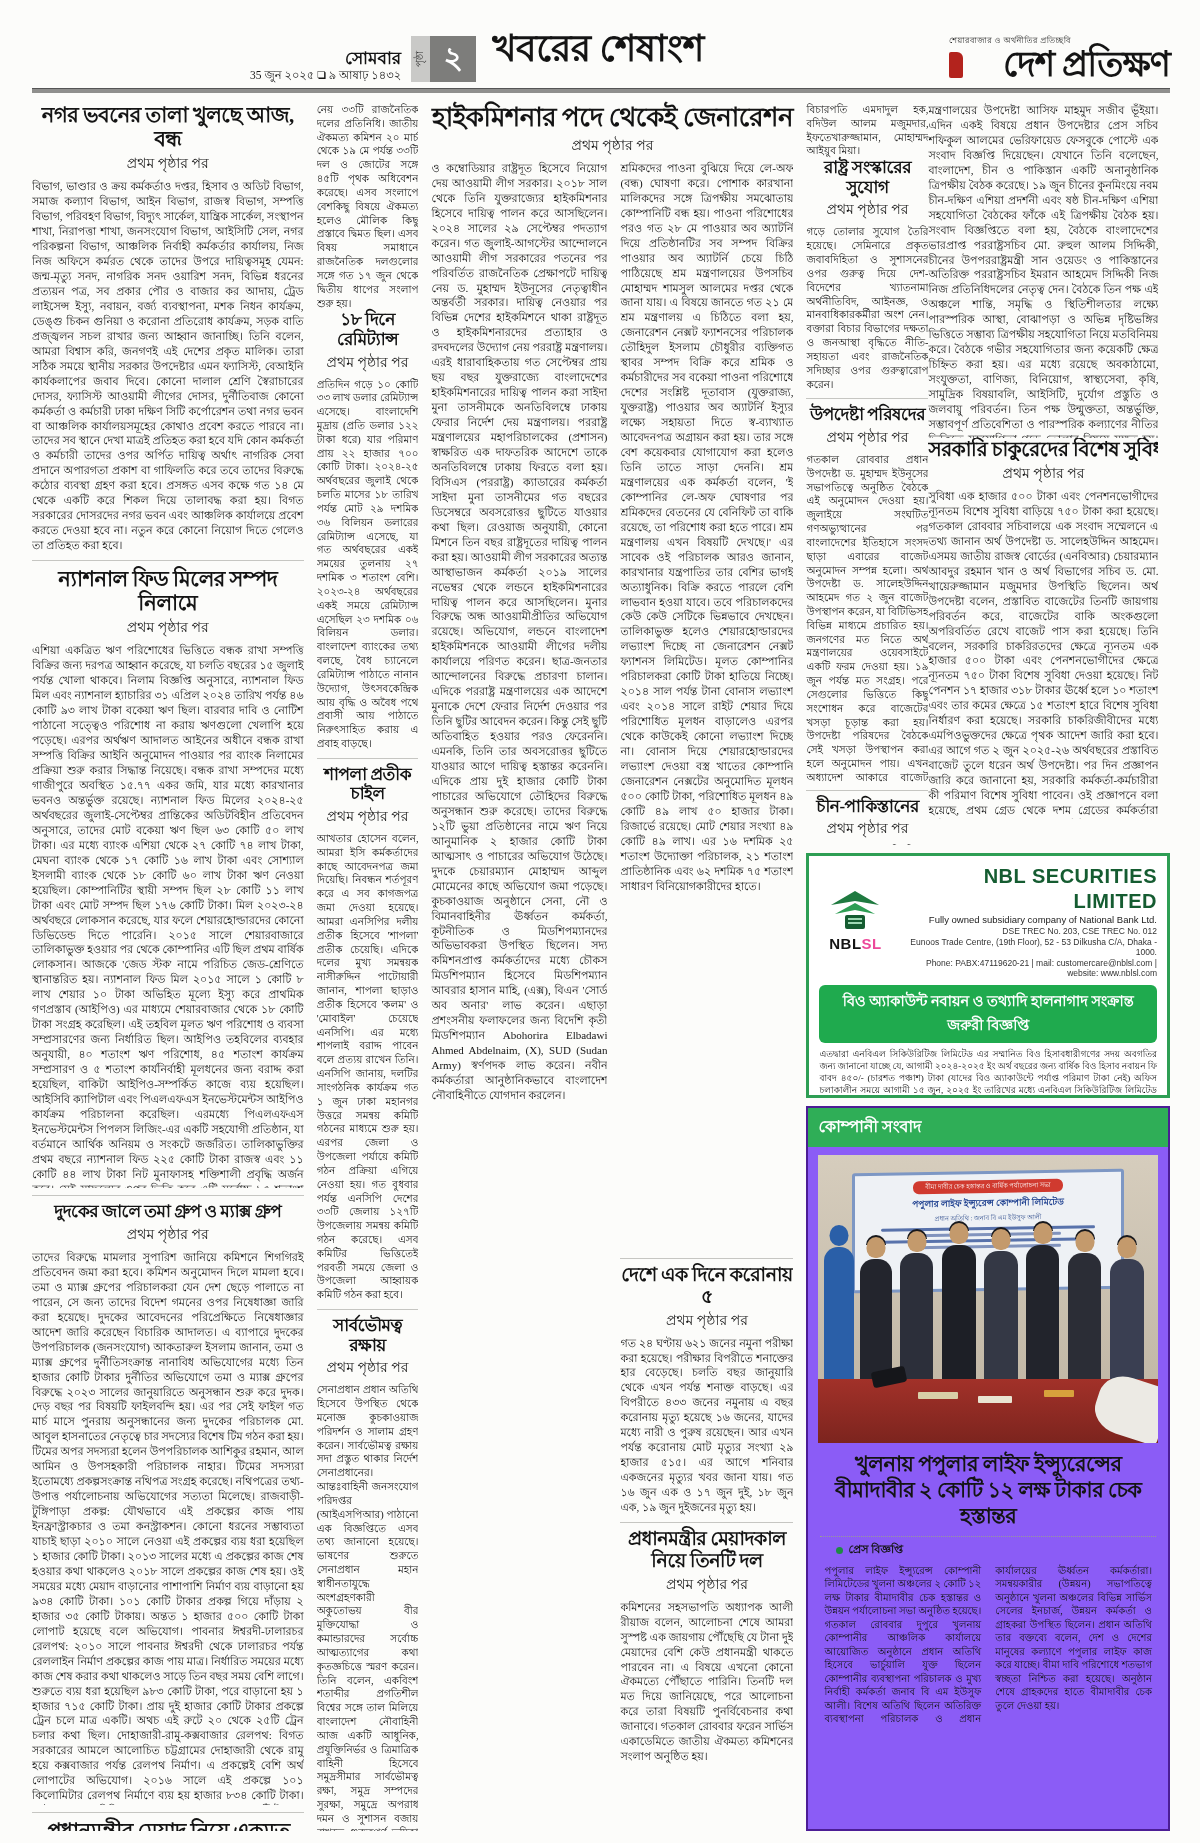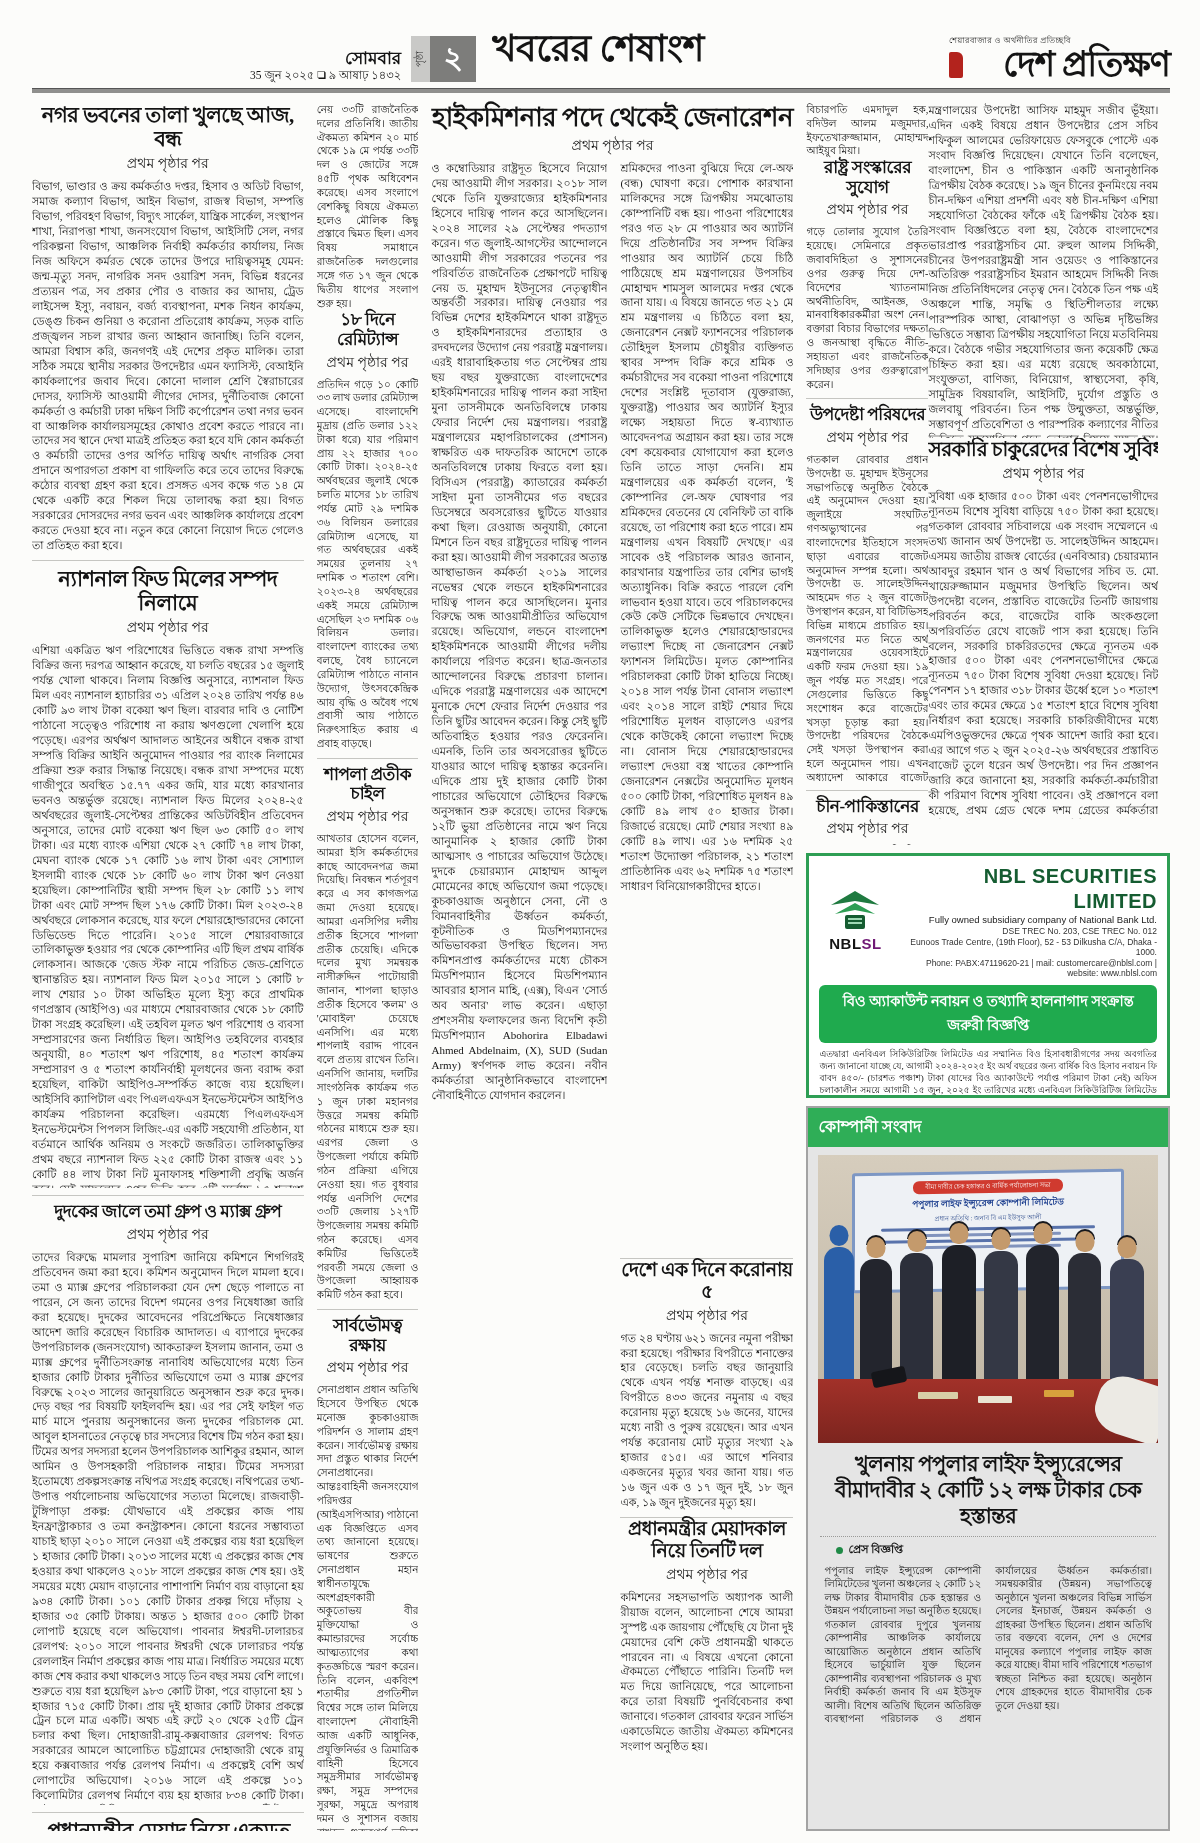--- a/index.html
+++ b/index.html
@@ -41,37 +41,37 @@
   .hl-f { font-size:20px; white-space:nowrap; overflow:hidden; }
   .dateline { text-align:center; font-size:14px; margin:1px 0 3px; }
   .body-text { font-size:11px; line-height:1.36; text-align:justify; }
   .colB .body-text, .colE .body-text { font-size:10.4px; line-height:1.33; }
   .cd-flex { display:flex; gap:13px; }
   .cd-left { width:176px; overflow:hidden; height:1650px; }
   .cd-right { width:173px; overflow:hidden; height:1650px; }
   .colE { width:122px; height:742px; overflow:hidden; }
   .colF { width:230px; height:742px; overflow:hidden; }
   .right-top { display:flex; gap:0; height:742px; }
-  .colD-art { border-top:1px solid #c6c6c2; margin-top:7px; }
+  .colD-art { border-top:1px solid #c6c6c2; margin-top:7px; padding-top:5px; }
 
   
   .ad { border:3px solid #2e9e54; background:#fff; height:250px; padding:8px 10px; overflow:hidden; }
   .ad-head { display:flex; align-items:center; gap:10px; }
   .ad-logo { text-align:center; width:72px; flex:none; }
   .ad-logo-text { font-family:"Liberation Sans",sans-serif; font-weight:bold; font-size:15px; letter-spacing:0.5px; }
-  .ad-logo-text .sl { color:#701a75; }
+  .ad-logo-text .sl { color:#ec4899; }
   .ad-head-text { flex:1; text-align:right; line-height:1.25; }
   .ad-title { font-family:"Liberation Sans",sans-serif; font-weight:bold; font-size:20px; color:#155c31; letter-spacing:0.5px; }
   .ad-sub { font-size:9.5px; font-family:"Liberation Sans",sans-serif; color:#222; }
   .ad-sub2 { font-size:8.5px; font-family:"Liberation Sans",sans-serif; color:#333; }
   .ad-banner { margin:6px auto 5px; background:#1faa4e; color:#fff; font-weight:bold; font-size:14.5px; text-align:center; border-radius:6px; padding:5px 4px; }
   .ad-body { font-size:9px; line-height:1.35; text-align:justify; }
 
   
-  .company { border:2px solid #a3a3a3; background:#e5e5e5; height:742px; overflow:hidden; }
+  .company { border:2px solid #4c1d95; background:#8b5cf6; height:742px; overflow:hidden; }
   .cn-head { background:#2fae57; color:#fff; font-weight:bold; font-size:16px; padding:6px 10px; }
   .photo { position:relative; width:340px; height:288px; margin:8px auto 6px; overflow:hidden; background:linear-gradient(#d6cdbd,#bdb3a1); }
   .ph-banner { position:absolute; top:16px; left:34px; width:272px; height:120px; background:#eef1f5; border:3px solid #7d97c4; border-radius:3px; padding:6px 8px 0; transform:skewY(-1deg); }
   .ph-pill { margin:0 auto 3px; width:150px; background:#d03a2f; color:#fff; font-size:6.5px; text-align:center; border-radius:6px; padding:1px 2px; white-space:nowrap; overflow:hidden; }
   .ph-btitle { text-align:center; font-size:9px; font-weight:bold; color:#1d3f8f; white-space:nowrap; overflow:hidden; }
   .ph-bline { text-align:center; font-size:6.5px; color:#33508f; white-space:nowrap; overflow:hidden; margin-top:2px; }
   .ph-bar { height:3px; background:#5872ab; margin:3px 18px 0; border-radius:2px; }
   .ph-bar.short { margin:3px 52px 0; background:#8193bd; }
   .person { position:absolute; bottom:64px; border-radius:14px 14px 0 0; }
   .person .head { position:absolute; top:-22px; left:50%; transform:translateX(-50%); width:19px; height:21px; border-radius:50% 50% 45% 45%; background:#c49a6c; }

